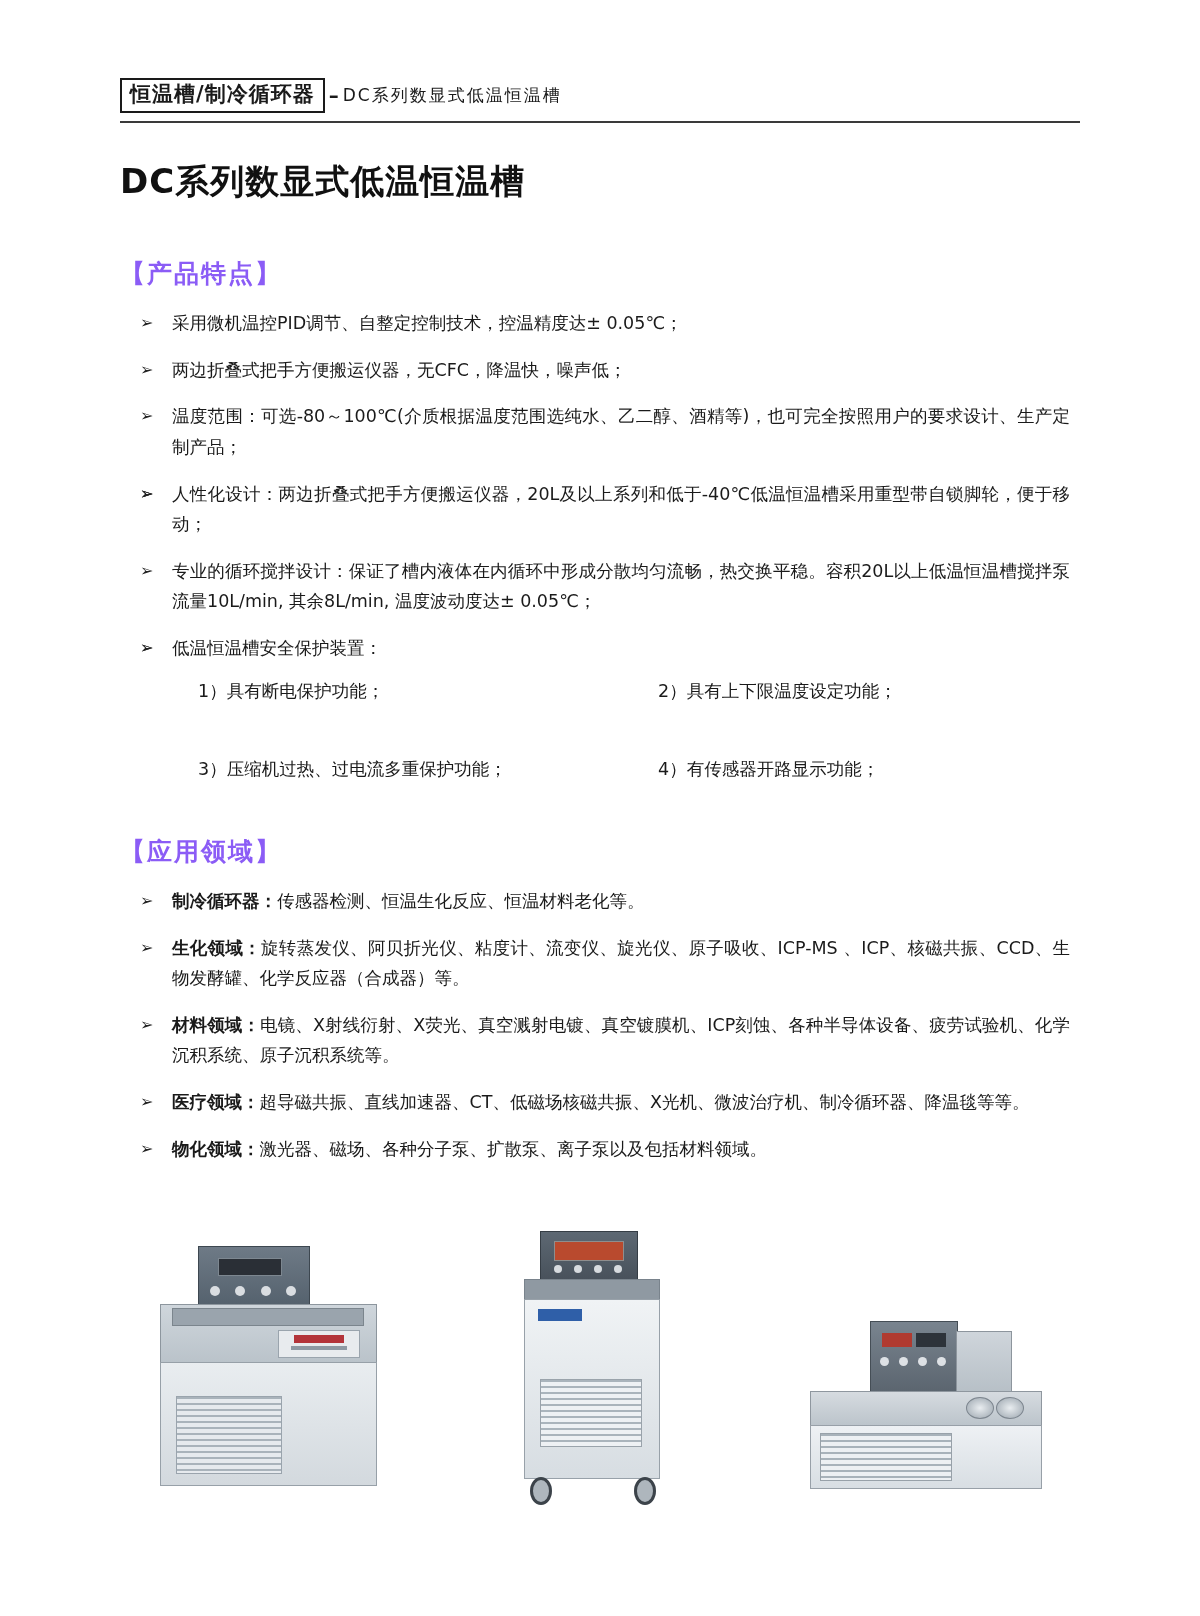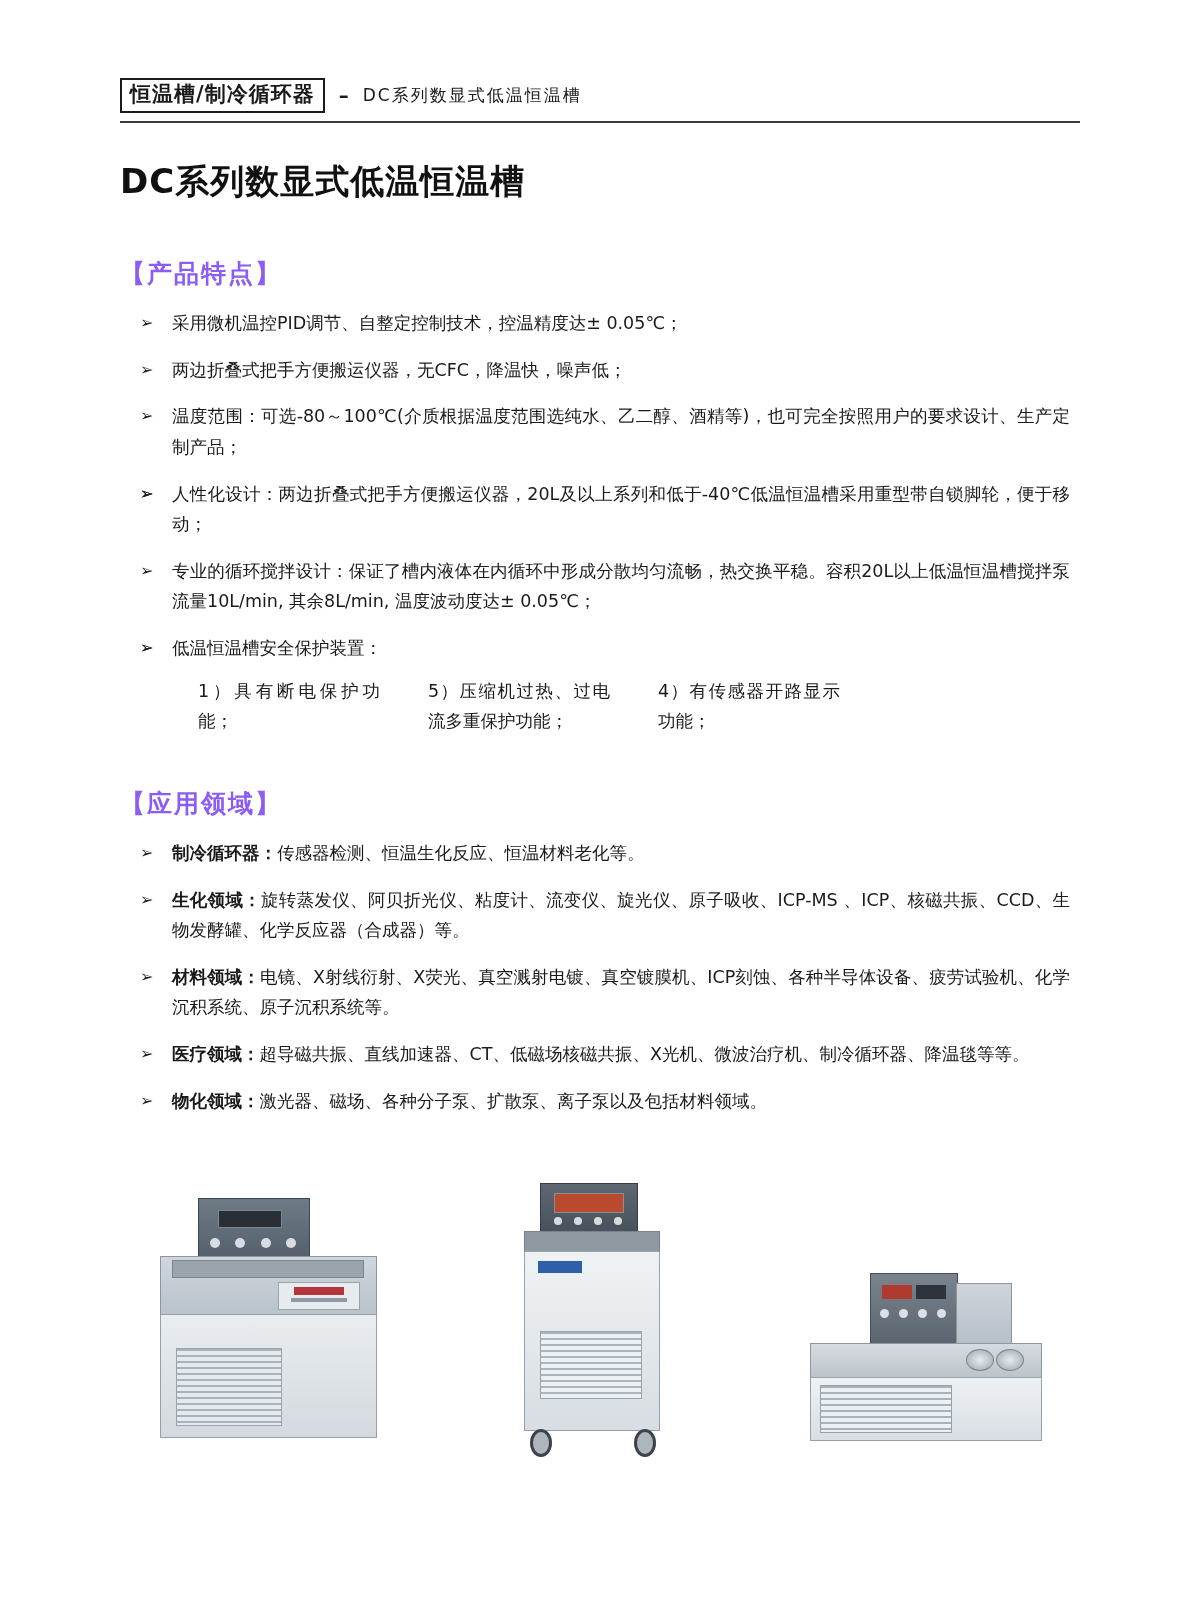--- a/index.html
+++ b/index.html
@@ -20,21 +20,20 @@
     position: relative;
     box-sizing: border-box;
     padding: 0 120px;
   }
 
   
   .header {
     padding-top: 78px;
     display: flex;
     align-items: flex-end;
-    gap: 10px;
   }
   .header-tag {
     border: 2px solid #1a1a1a;
     padding: 3px 8px 5px 8px;
     font-size: 21px;
     font-weight: bold;
     letter-spacing: 1px;
     line-height: 1.1;
   }
   .header-dash {
@@ -99,21 +98,21 @@
     font-size: 16px;
   }
   .li-text { display: inline; }
   .li-label {
     font-weight: bold;
   }
 
   
   .subgrid {
     display: grid;
-    grid-template-columns: 1fr 1fr 1fr 1fr;
+    grid-template-columns: 1fr 1fr;
     column-gap: 24px;
     row-gap: 10px;
     margin-top: 12px;
     padding-left: 26px;
     font-size: 17.5px;
     gap: 48px;
   }
 
   
   .images {
@@ -280,21 +279,22 @@
       <span class="li-text">专业的循环搅拌设计：保证了槽内液体在内循环中形成分散均匀流畅，热交换平稳。容积20L以上低温恒温槽搅拌泵流量10L/min, 其余8L/min, 温度波动度达± 0.05℃；</span>
     </li>
     <li>
       <span class="bullet-mark">➢</span>
     </li>
     <li>
       <span class="bullet-mark">➢</span>
       <span class="li-text">低温恒温槽安全保护装置：</span>
       <div class="subgrid">
         <div>1）具有断电保护功能；</div>
-        <div>5）压缩机过热、过电流多重保护功能；</div>
+        <div>2）具有上下限温度设定功能；</div>
+        <div>3）压缩机过热、过电流多重保护功能；</div>
         <div>4）有传感器开路显示功能；</div>
       </div>
     </li>
   </ul>
 
   <div class="section-heading apps">【应用领域】</div>
 
   <ul class="bullets">
     <li>
       <span class="bullet-mark">➢</span>

